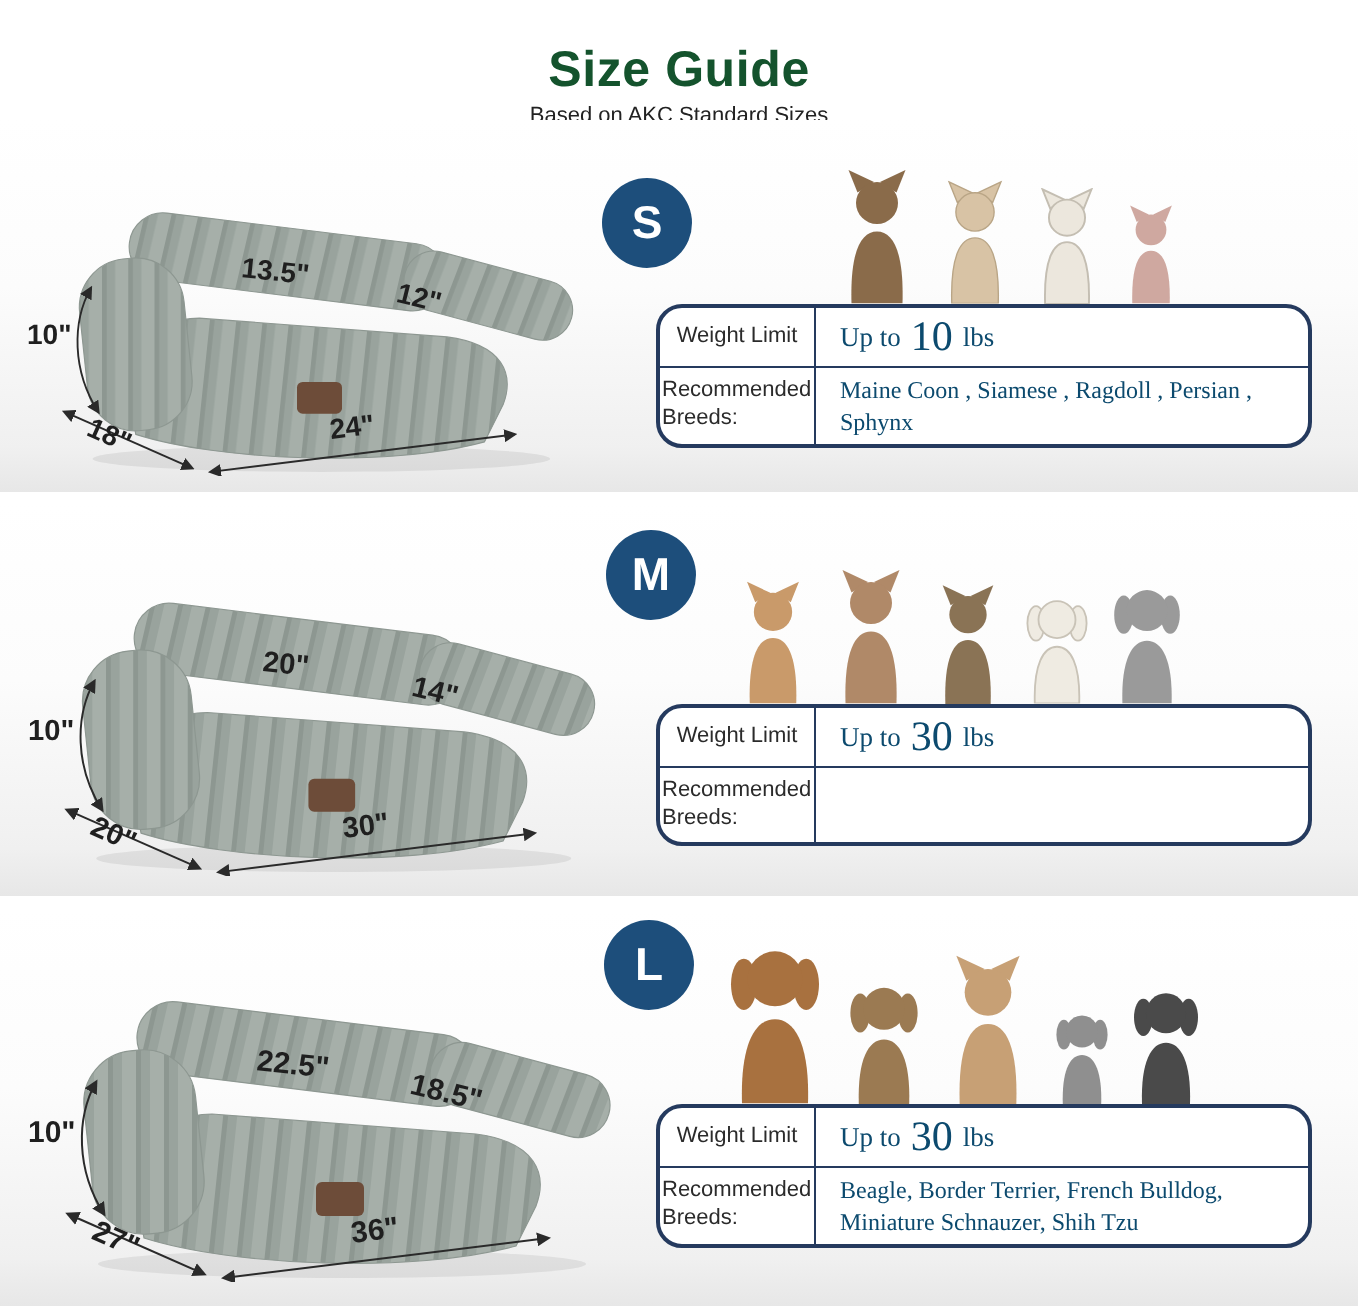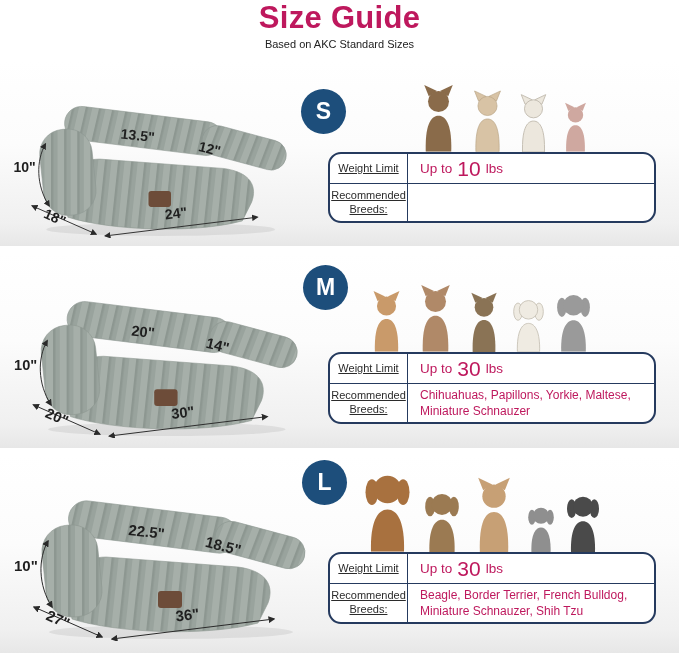--- a/index.html
+++ b/index.html
@@ -2,21 +2,21 @@
 <html><head>
 <meta charset="utf-8">
 <style>
   html,body { margin:0; padding:0; background:#fff; }
   .page {
     position:relative; width:679px; height:653px; overflow:hidden;
     background:#ffffff; font-family:"Liberation Sans", sans-serif; color:#242424;
   }
   
   .header { position:absolute; top:0; left:0; width:679px; height:60px; text-align:center; }
-  .title { margin:0; padding-top:0; font-size:31px; font-weight:700; letter-spacing:0.3px; color:#be185d; }
+  .title { margin:0; padding-top:21px; font-size:25px; font-weight:700; letter-spacing:0.3px; color:#14532d; }
   .subtitle { margin:2px 0 0 0; font-size:11px; font-weight:500; color:#222; }
 
   
   .band { position:absolute; left:0; width:679px;
     background:linear-gradient(180deg,#ffffff 0%,#fcfcfc 45%,#f0f0f0 88%,#e7e7e7 100%); }
   #band-s { top:60px;  height:186px; }
   #band-m { top:252px; height:196px; }
   #band-l { top:455px; height:198px; }
 
   .badge {
@@ -49,26 +49,26 @@
     background:#fff; border:2px solid #253a5e; border-radius:13px; overflow:hidden;
   }
   #band-s .spec-table { top:92px; }
   #band-m .spec-table { top:100px; }
   #band-l .spec-table { top:97px; }
   .spec-row { display:flex; align-items:stretch; }
   .spec-row.r1 { height:29px; }
   .spec-row.r2 { min-height:37px; border-top:1.5px solid #253a5e; }
   .cell-label {
     flex:0 0 78px; width:78px; box-sizing:border-box; border-right:1.5px solid #253a5e;
-    display:flex; align-items:center; justify-content:center; text-align:center;
-    font-size:11px; font-weight:500; color:#2b2b2b; padding:2px 1px; line-height:1.25;text-decoration:underline;
+    display:flex; align-items:center; justify-content:center; 
+    font-size:11px; font-weight:500; color:#2b2b2b; padding:2px 1px; line-height:1.25;
   }
   .cell-value {
     flex:1; display:flex; align-items:center; padding:3px 8px 3px 12px;
-    font-size:13.5px; color:#be185d;
+    font-size:13.5px; color:#0c4a6e;font-family:Liberation Serif, serif;
   }
   .weight-number { font-size:21px; font-weight:500; margin:4px 5px; line-height:1; }
   .breeds-value { font-size:12px; line-height:1.35; font-weight:500; }
 </style>
 </head>
 <body>
 
 <svg width="0" height="0" style="position:absolute" aria-hidden="true">
   <defs>
     <pattern id="bed-stripes" patternUnits="userSpaceOnUse" width="14" height="14" patternTransform="rotate(6)">
@@ -142,20 +142,21 @@
       <div class="spec-row r1">
         <div class="cell-label">Weight Limit</div>
         <div class="cell-value">
           <span>Up to</span>
           <span class="weight-number">10</span>
           <span>lbs</span>
         </div>
       </div>
       <div class="spec-row r2">
         <div class="cell-label">Recommended Breeds:</div>
+        <div class="cell-value breeds-value">Maine Coon , Siamese , Ragdoll , Persian , Sphynx</div>
       </div>
     </div>
   </div>
 
   <div class="band" id="band-m">
     <svg class="bed-svg" viewBox="0 0 320 150">
       <ellipse cx="165" cy="141" rx="122" ry="7" fill="#000" opacity="0.07"></ellipse>
       <g stroke="#8d9791" stroke-width="0.6">
         <rect x="62" y="18" width="170" height="36" rx="18" transform="rotate(7 147 36)" fill="url(#bed-stripes)"></rect>
         <rect x="208" y="38" width="92" height="32" rx="16" transform="rotate(15 254 54)" fill="url(#bed-stripes)"></rect>
@@ -197,21 +198,20 @@
       <div class="spec-row r1">
         <div class="cell-label">Weight Limit</div>
         <div class="cell-value">
           <span>Up to</span>
           <span class="weight-number">30</span>
           <span>lbs</span>
         </div>
       </div>
       <div class="spec-row r2">
         <div class="cell-label">Recommended Breeds:</div>
-        <div class="cell-value breeds-value">Chihuahuas, Papillons, Yorkie, Maltese, Miniature Schnauzer</div>
       </div>
     </div>
   </div>
 
   <div class="band" id="band-l">
     <svg class="bed-svg" viewBox="0 0 320 150">
       <ellipse cx="165" cy="141" rx="122" ry="7" fill="#000" opacity="0.07"></ellipse>
       <g stroke="#8d9791" stroke-width="0.6">
         <rect x="62" y="18" width="170" height="36" rx="18" transform="rotate(7 147 36)" fill="url(#bed-stripes)"></rect>
         <rect x="208" y="38" width="92" height="32" rx="16" transform="rotate(15 254 54)" fill="url(#bed-stripes)"></rect>

